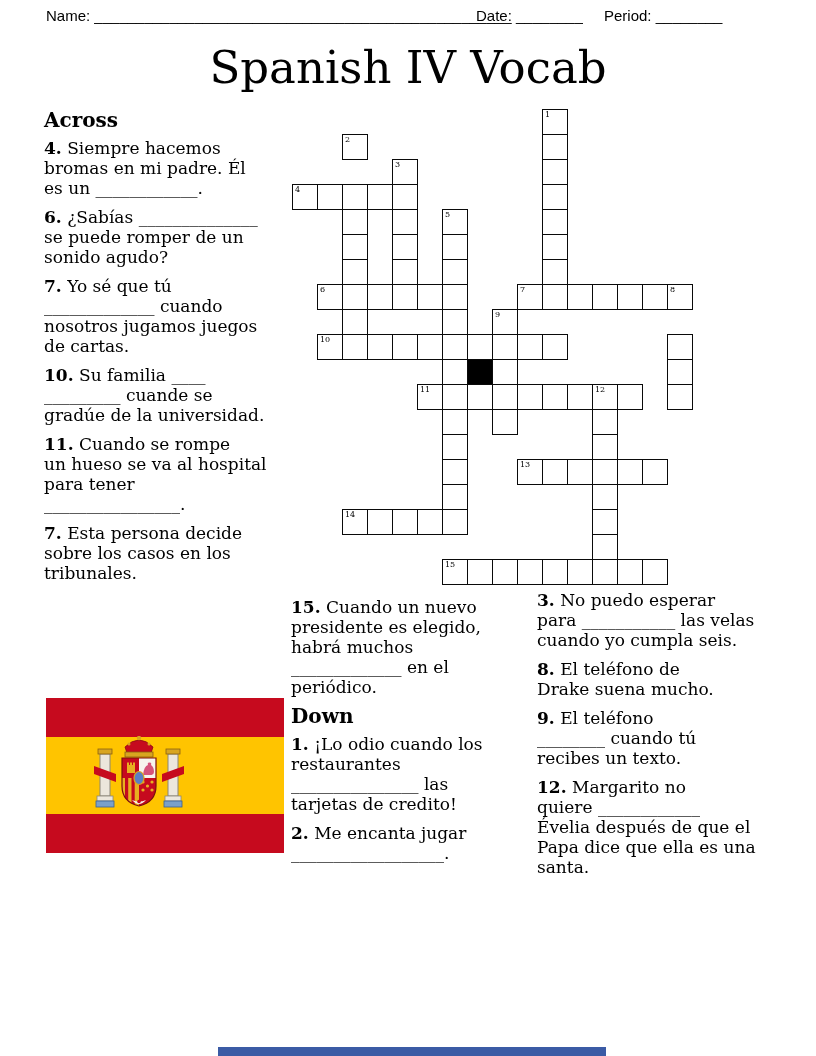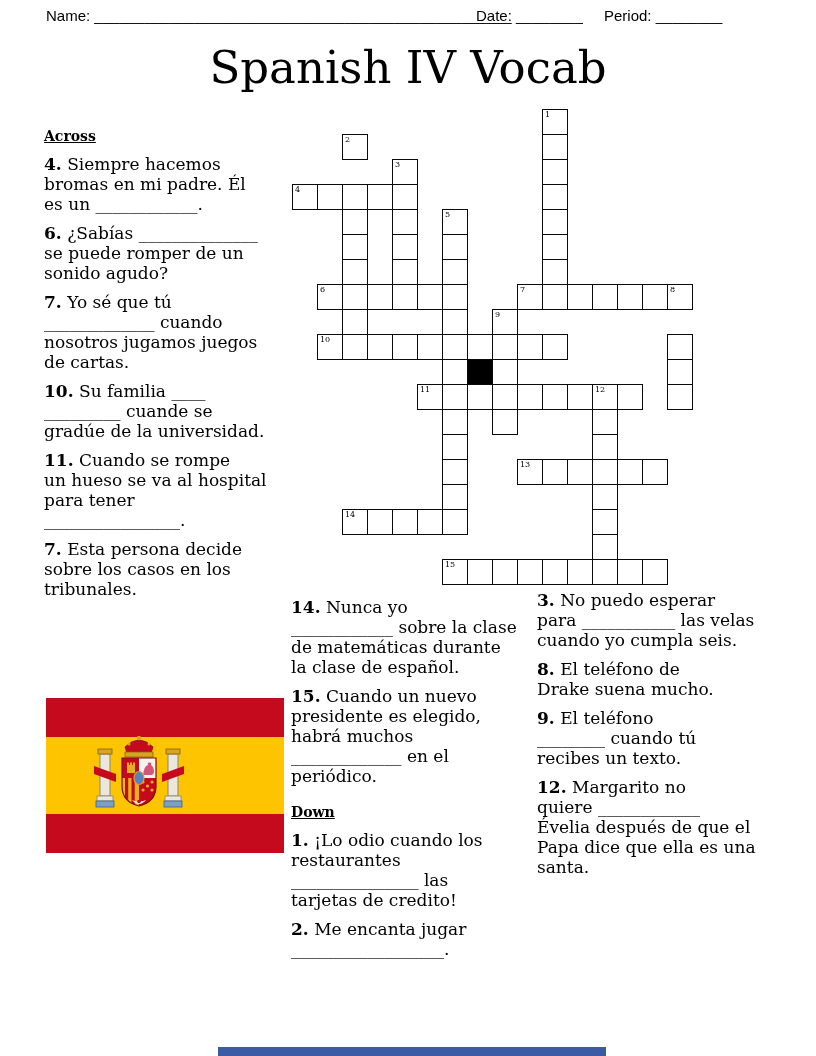--- a/index.html
+++ b/index.html
@@ -11,22 +11,22 @@
     position:absolute;top:7px;font-family:"Liberation Sans", sans-serif;
     font-size:15px;white-space:nowrap;
   }
   .hdr .blank{letter-spacing:0;}
   #title{
     position:absolute;top:43px;left:0;width:816px;text-align:center;
     font-size:45px;line-height:50px;font-family:"DejaVu Serif", serif;
   }
   .clue-col{position:absolute;}
   .clue-col h2{
-    font-size:14px;line-height:21px;font-weight:bold;text-decoration:underline;
-    margin:16px 0 7px 0;
+    font-size:20px;line-height:21px;font-weight:bold;
+    margin:0 0 7px 0;
   }
   .clue{
     margin:0 0 9px 0;font-size:17px;line-height:20px;white-space:pre-line;
   }
   .clue-num{font-weight:bold;}
   #crossword{position:absolute;left:292px;top:109px;width:401px;height:476px;}
   .cw-cell{
     position:absolute;width:26px;height:26px;box-sizing:border-box;
     border:1.5px solid #0a0a0a;background:#ffffff;
   }
@@ -206,24 +206,20 @@
     <div class="cw-cell" style="left: 225px; top: 450px;"></div>
     <div class="cw-cell" style="left: 250px; top: 450px;"></div>
     <div class="cw-cell" style="left: 275px; top: 450px;"></div>
     <div class="cw-cell" style="left: 300px; top: 450px;"></div>
     <div class="cw-cell" style="left: 325px; top: 450px;"></div>
     <div class="cw-cell" style="left: 350px; top: 450px;"></div>
   </div>
 
 <div class="clue-col" style="left:291px;top:597px;width:246px;">
   <div>
-      <p class="clue"><b class="clue-num">14.</b><span class="clue-text"> Nunca yo
-____________ sobre la clase
-de matemáticas durante
-la clase de español.</span></p>
       <p class="clue"><b class="clue-num">15.</b><span class="clue-text"> Cuando un nuevo
 presidente es elegido,
 habrá muchos
 _____________ en el
 periódico.</span></p>
     </div>
   <h2>Down</h2>
   <div>
       <p class="clue"><b class="clue-num">1.</b><span class="clue-text"> ¡Lo odio cuando los
 restaurantes

